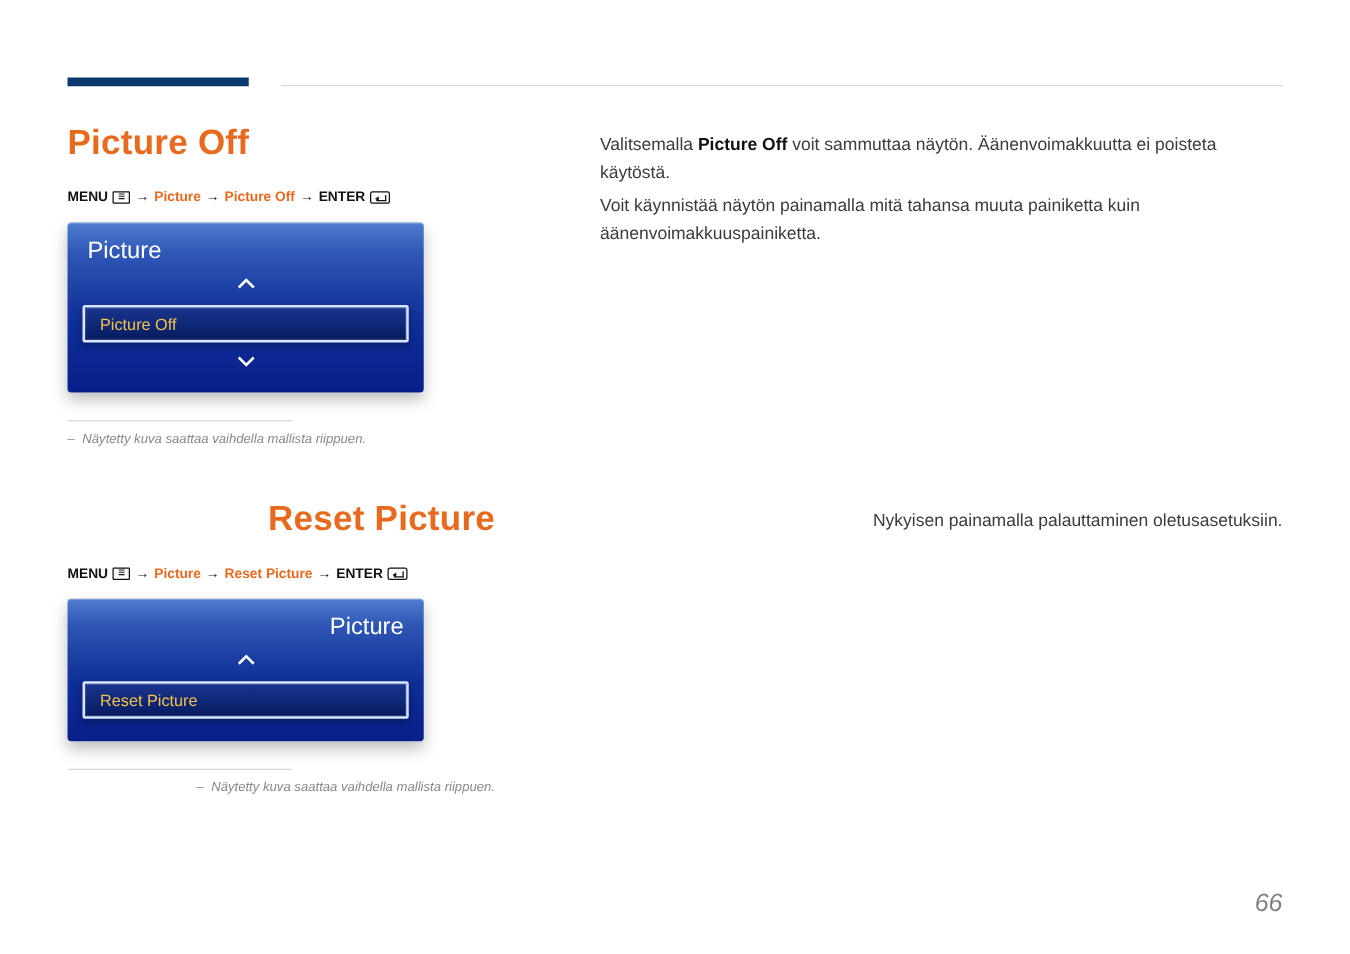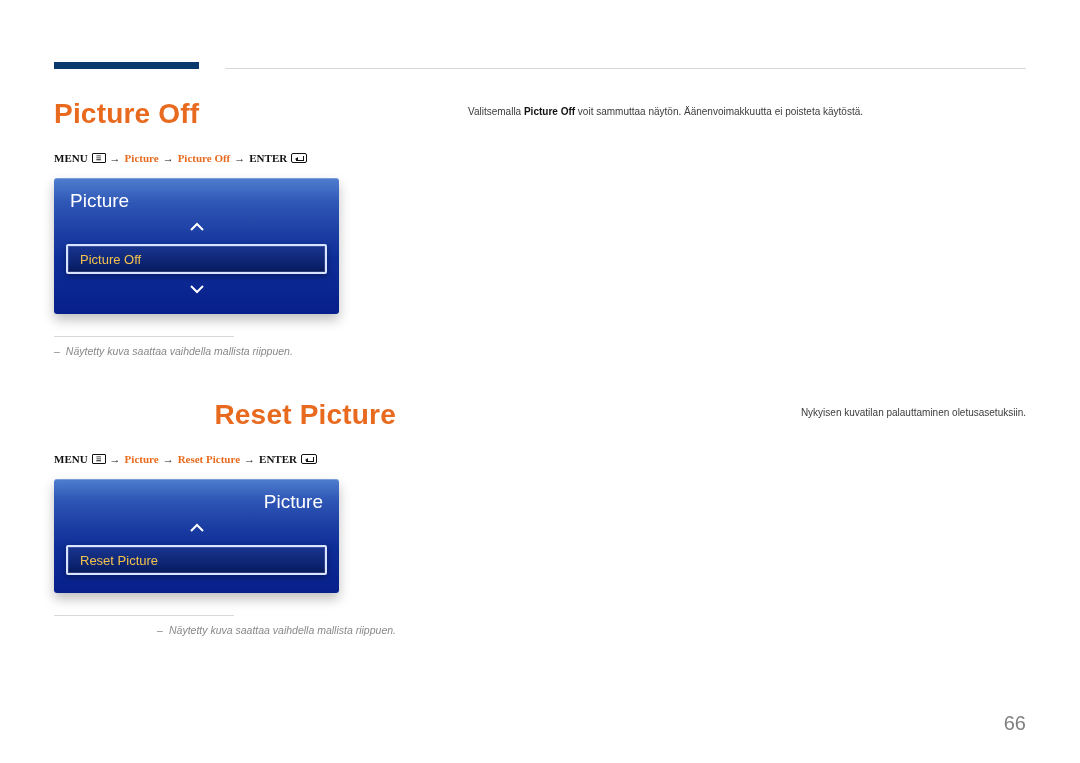--- a/index.html
+++ b/index.html
@@ -3,27 +3,27 @@
 <meta charset="utf-8">
 <style>
   * { box-sizing: border-box; margin: 0; padding: 0; }
   html, body { width: 1080px; height: 763px; background: #fff; font-family: "Segoe UI", Arial, sans-serif; color: #111; }
 
   .page { position: relative; width: 1080px; height: 763px; padding: 60px 54px 40px 54px; }
 
   .tab-mark { position: absolute; left: 54px; top: 62px; width: 145px; height: 7px; background: #0a3a6d; }
   .hr-top { position: absolute; left: 225px; right: 54px; top: 68px; height: 1px; background: #d8d8d8; }
 
-  .section { display: flex; gap: 72px; margin-top: 38px; }
+  .section { display: flex; gap: 52px; margin-top: 38px; }
   .left-col { width: 342px; flex: none; }
   .right-col { flex: 1; padding-top: 6px; }
 
   h1.section-title { font-size: 28px; font-weight: 600; color: #e86a1e; letter-spacing: .2px; margin-bottom: 22px; }
 
-  .path { font-size: 11px; font-weight: 600; color: #111; margin-bottom: 14px; display: flex; align-items: center; gap: 4px; flex-wrap: wrap; font-family: Liberation Serif, serif; }
+  .path { font-size: 11px; font-weight: 600; color: #111; margin-bottom: 14px; display: flex; align-items: center; gap: 4px; flex-wrap: wrap; }
   .path .arrow { font-weight: 600; }
   .path .orange { color: #e86a1e; font-weight: 700; }
   .path .icon-box { display: inline-flex; align-items: center; justify-content: center; width: 14px; height: 10px; border: 1px solid #111; border-radius: 1px; font-size: 6px; line-height: 1; padding: 0 1px; }
   .path .icon-enter { display: inline-flex; align-items: center; width: 16px; height: 10px; border: 1px solid #111; border-radius: 2px; position: relative; }
   .path .icon-enter::before { content: ""; position: absolute; right: 2px; top: 2px; width: 7px; height: 4px; border-right: 1px solid #111; border-bottom: 1px solid #111; }
   .path .icon-enter::after { content: ""; position: absolute; left: 3px; bottom: 1.5px; width: 0; height: 0; border-top: 2px solid transparent; border-bottom: 2px solid transparent; border-right: 3px solid #111; }
 
   .osd {
     width: 285px; border-radius: 3px; overflow: hidden;
     background: linear-gradient(180deg, #4f7ecf 0%, #2f57b6 18%, #1c3fa4 40%, #0e2e97 60%, #071f8a 100%);
@@ -38,24 +38,24 @@
     background: linear-gradient(180deg, #1a358f 0%, #0b236f 70%, #07195a 100%);
     border: 2px solid #d9e4ff; border-radius: 2px;
     box-shadow: 0 0 0 1px rgba(255,255,255,.15) inset, 0 2px 6px rgba(0,0,0,.35);
   }
   .osd-item span { color: #f4c24c; font-size: 13px; font-weight: 500; }
 
   .left-col hr { border: none; border-top: 1px solid #d8d8d8; margin: 22px 0 8px 0; width: 180px; }
   .footnote { font-size: 10.5px; color: #888; font-style: italic; }
   .footnote .dash { color: #888; margin-right: 6px; }
 
-  .right-col p { font-size: 10px; color: #3b3b3b; line-height: 1.6; margin-bottom: 4px; }
+  .right-col p { font-size: 14px; color: #3b3b3b; line-height: 1.6; margin-bottom: 4px; margin-left: 32px; }
   .right-col p .inline-bold { font-weight: 700; color: #111; }
 
-  .page-number { position: absolute; right: 54px; bottom: 28px; font-size: 20px; color: #808080; }
+  .page-number { position: absolute; right: 54px; bottom: 28px; font-size: 20px; color: #808080; font-style: italic; }
 
   .section + .section { margin-top: 42px; text-align: right; }
 </style>
 </head>
 <body>
 
 <div class="page">
   <div class="tab-mark"></div>
   <div class="hr-top"></div>
 
@@ -95,20 +95,21 @@
       <hr>
       <div class="footnote">
         <span class="dash">–</span><span>Näytetty kuva saattaa vaihdella mallista riippuen.</span>
       </div>
     </div>
 
     <div class="right-col">
       <p>
         <span>Valitsemalla </span><span class="inline-bold">Picture Off</span><span> voit sammuttaa näytön. Äänenvoimakkuutta ei poisteta käytöstä.</span>
       </p>
+      <p>Voit käynnistää näytön painamalla mitä tahansa muuta painiketta kuin äänenvoimakkuuspainiketta.</p>
     </div>
   </div>
 
   <div class="section">
     <div class="left-col">
       <h1 class="section-title">Reset Picture</h1>
 
       <div class="path">
         <span>MENU</span>
         <span class="icon-box">☰</span>
@@ -133,18 +134,18 @@
         </div>
       </div>
 
       <hr>
       <div class="footnote">
         <span class="dash">–</span><span>Näytetty kuva saattaa vaihdella mallista riippuen.</span>
       </div>
     </div>
 
     <div class="right-col">
-      <p>Nykyisen kuvatilan palauttaminen oletusasetuksiin.</p>
+      <p>Nykyisen painamalla palauttaminen oletusasetuksiin.</p>
     </div>
   </div>
 
   <div class="page-number">66</div>
 </div>
 
 </body></html>

